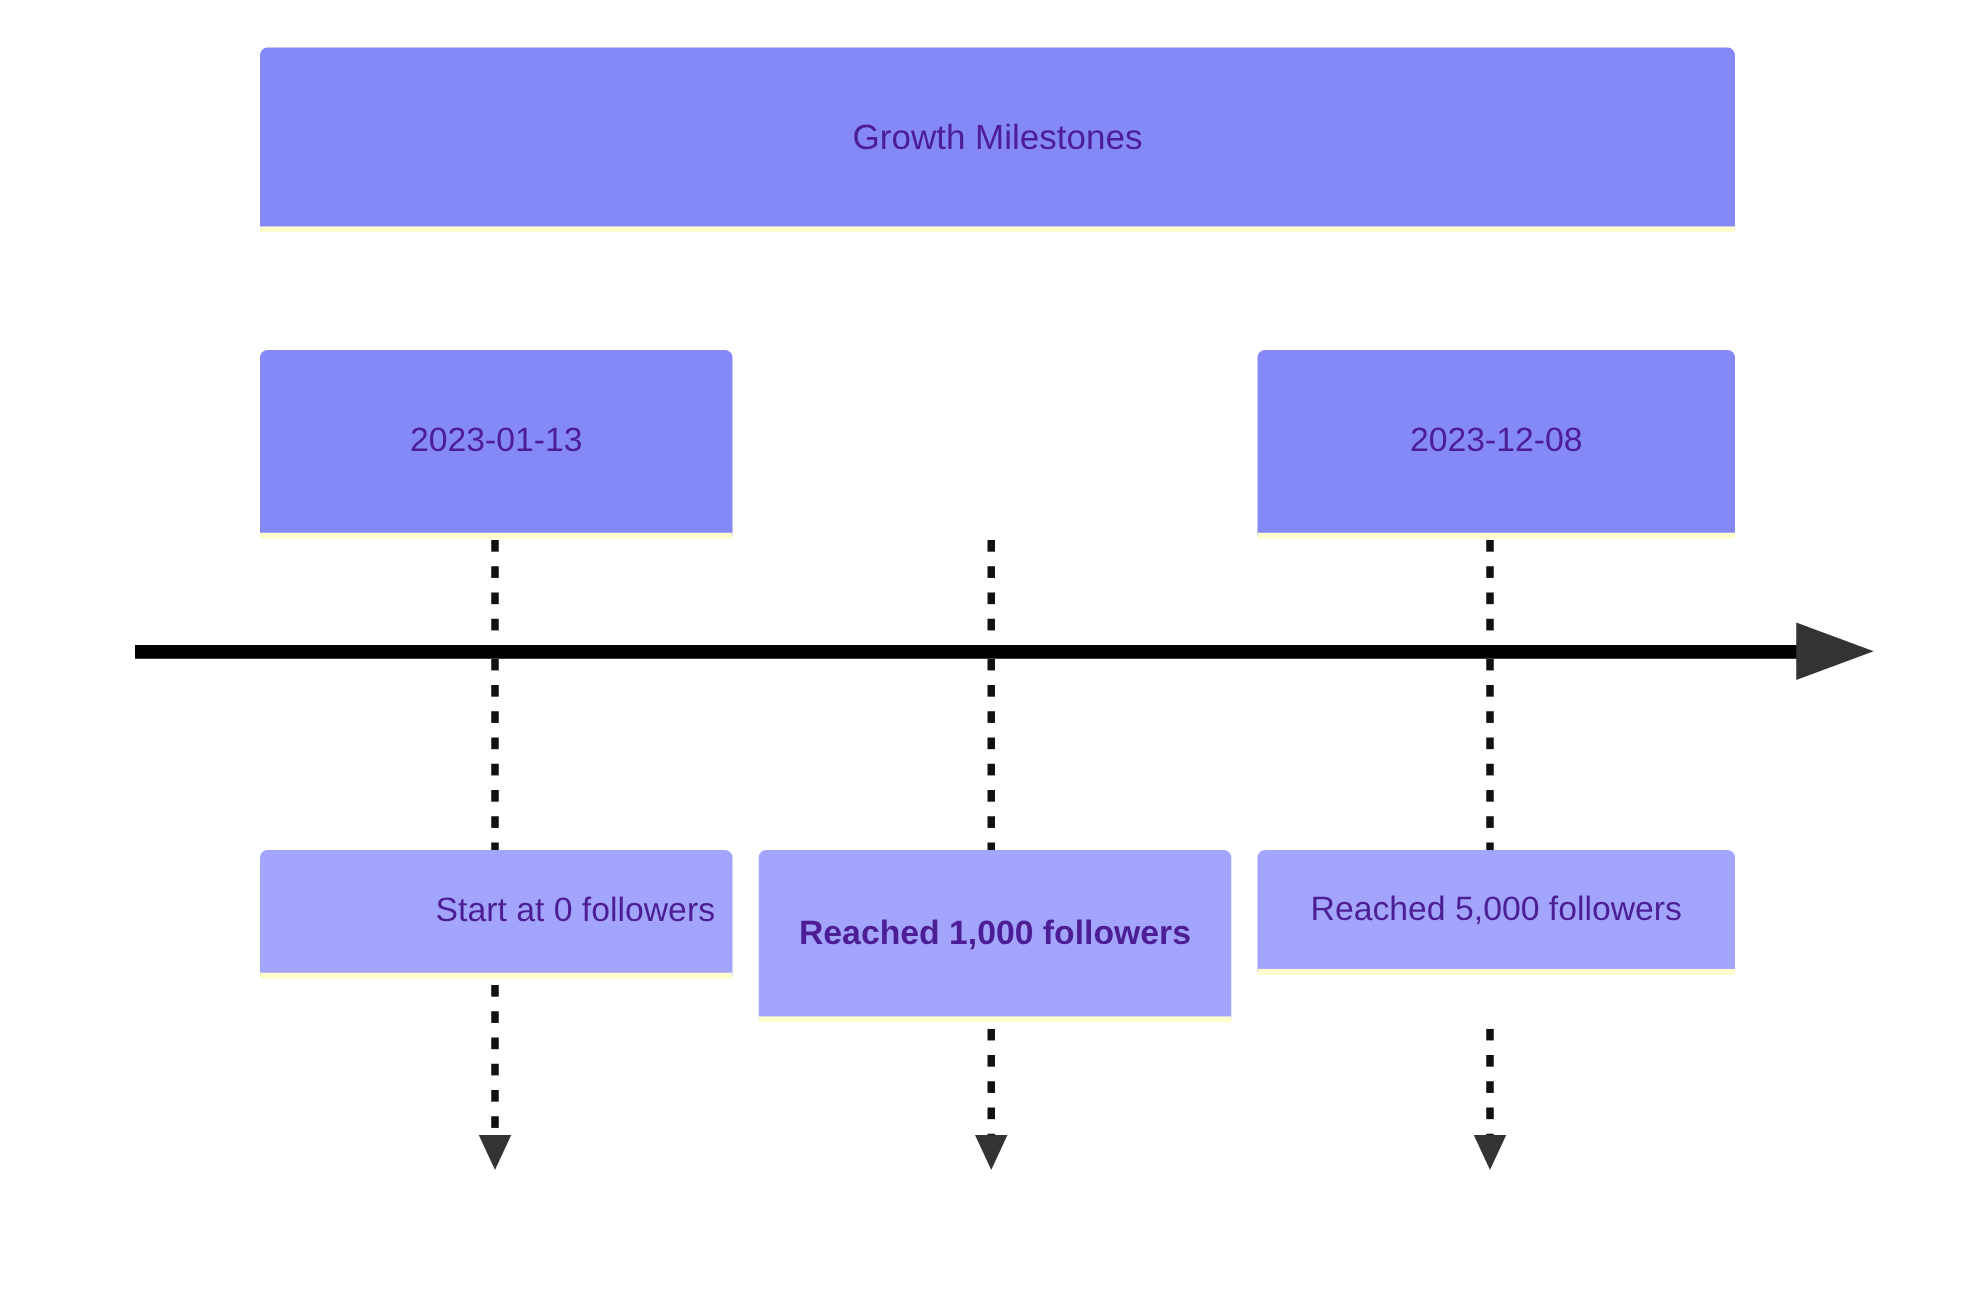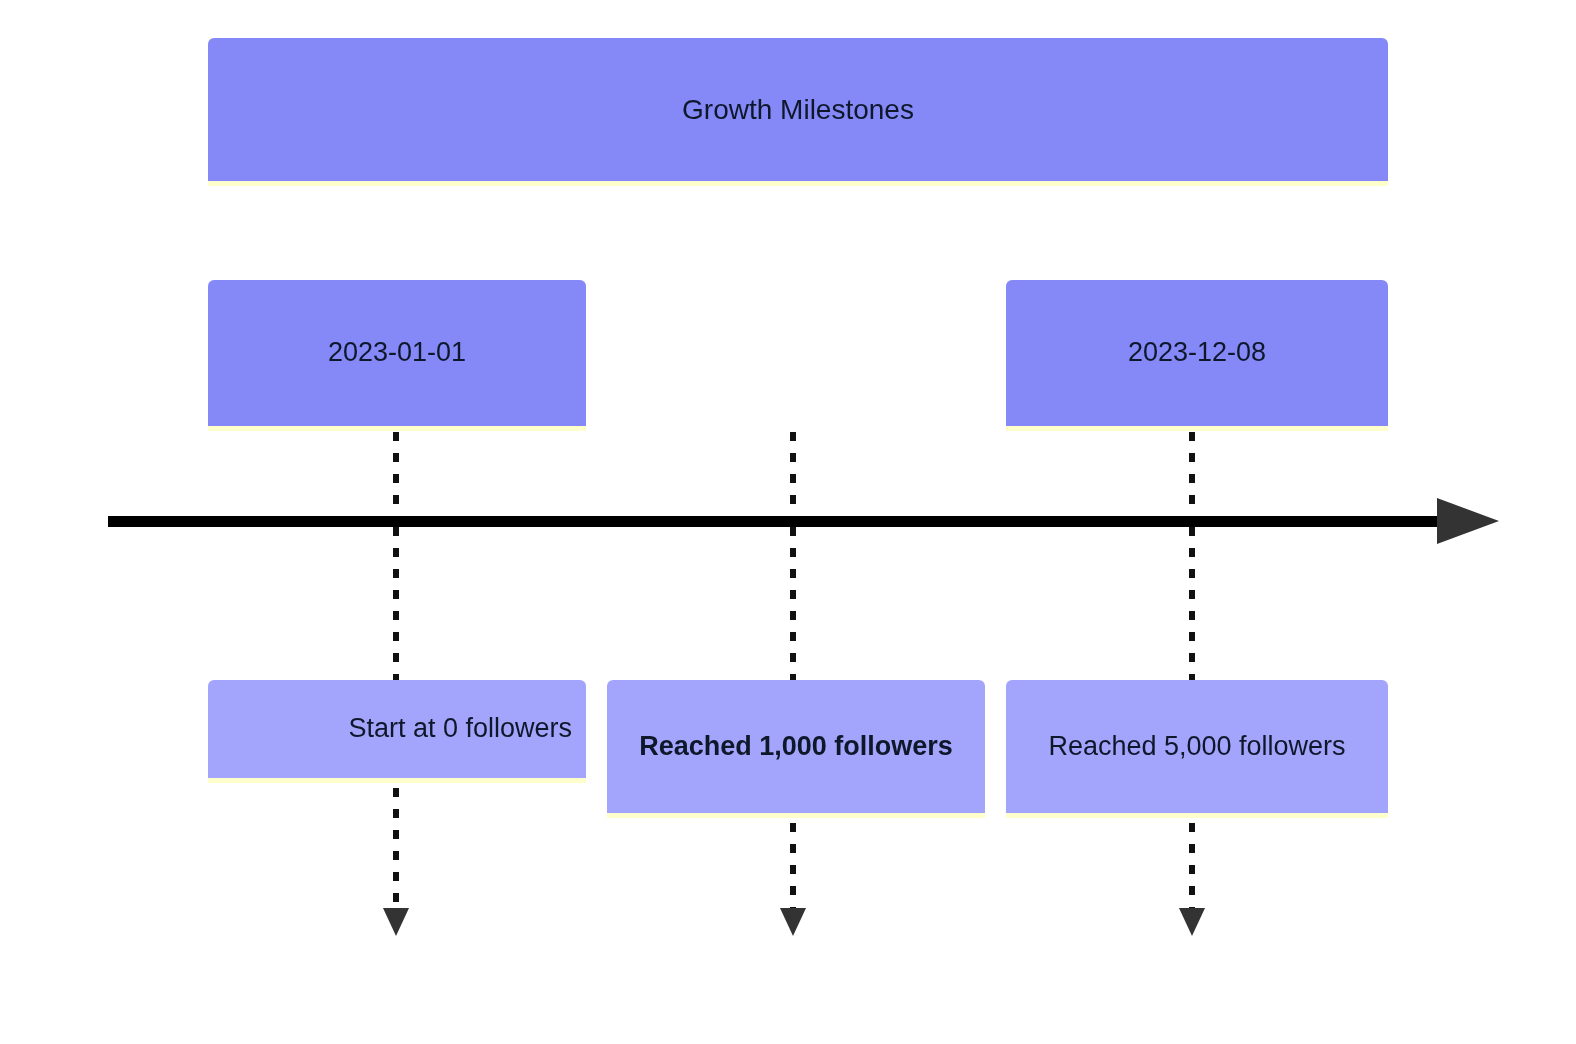--- a/index.html
+++ b/index.html
@@ -25,21 +25,21 @@
   
   .node {
     position: absolute;
     box-sizing: border-box;
     border-radius: 6px 6px 0 0;
     border-bottom: 5px solid #ffffcc;
     display: flex;
     align-items: center;
     justify-content: center;
     text-align: center;
-    color: #0f172a;
+    color: #4c1d95;
     line-height: 1.18;
     user-select: none;
   }
 
   .title-node {
     background: #8589f8;
     font-size: 28px;
     left: 208px;
     top: 38px;
     width: 1180px;
@@ -107,21 +107,21 @@
 </head>
 <body>
 
 <div id="canvas">
 
   <div class="node title-node">
     <span>Growth Milestones</span>
   </div>
 
   <div class="node period-node" style="left:208px; width:378px;">
-    <span>2023-01-01</span>
+    <span>2023-01-13</span>
   </div>
 
 
   <div class="node period-node" style="left:1006px; width:382px;">
     <span>2023-12-08</span>
   </div>
 
   <div class="dash" style="left:393px; top:432px; height:90px;"></div>
   <div class="dash" style="left:790px; top:432px; height:90px;"></div>
   <div class="dash" style="left:1189px; top:432px; height:90px;"></div>
@@ -134,21 +134,21 @@
   <div class="dash" style="left:1189px; top:527px; height:153px;"></div>
 
   <div class="node event-node" style="left:208px; width:378px; height:103px;justify-content:flex-end;">
     <span class="label">Start at 0 followers</span>
   </div>
 
   <div class="node event-node" style="left:607px; width:378px; height:138px;font-weight:bold;">
     <span class="label">Reached 1,000 followers</span>
   </div>
 
-  <div class="node event-node" style="left:1006px; width:382px; height:138px;">
+  <div class="node event-node" style="left:1006px; width:382px; height:100px;">
     <span class="label">Reached 5,000 followers</span>
   </div>
 
   <div class="dash" style="left:393px; top:788px; height:122px;"></div>
   <div class="dash-arrow" style="left:383px; top:908px;"></div>
 
   <div class="dash" style="left:790px; top:823px; height:87px;"></div>
   <div class="dash-arrow" style="left:780px; top:908px;"></div>
 
   <div class="dash" style="left:1189px; top:823px; height:87px;"></div>

